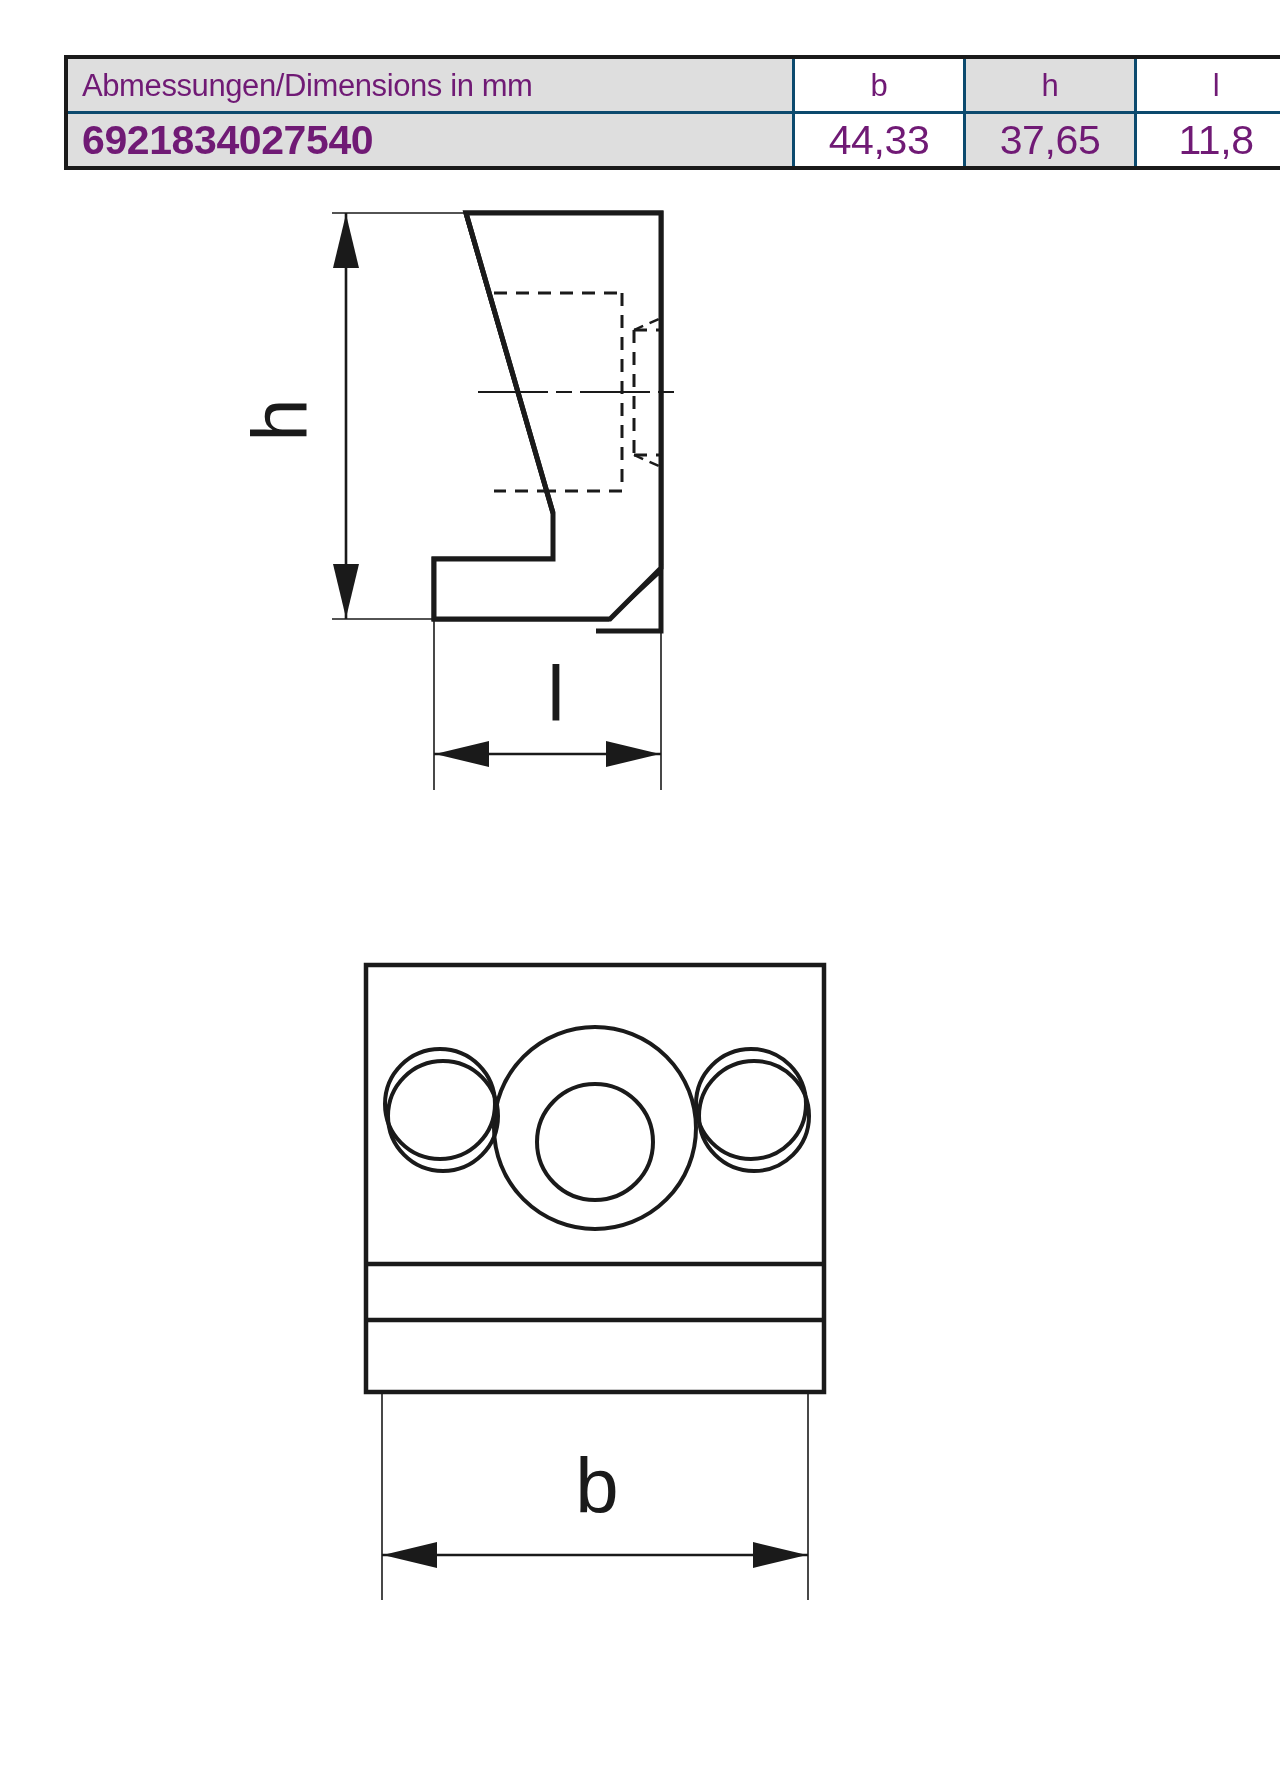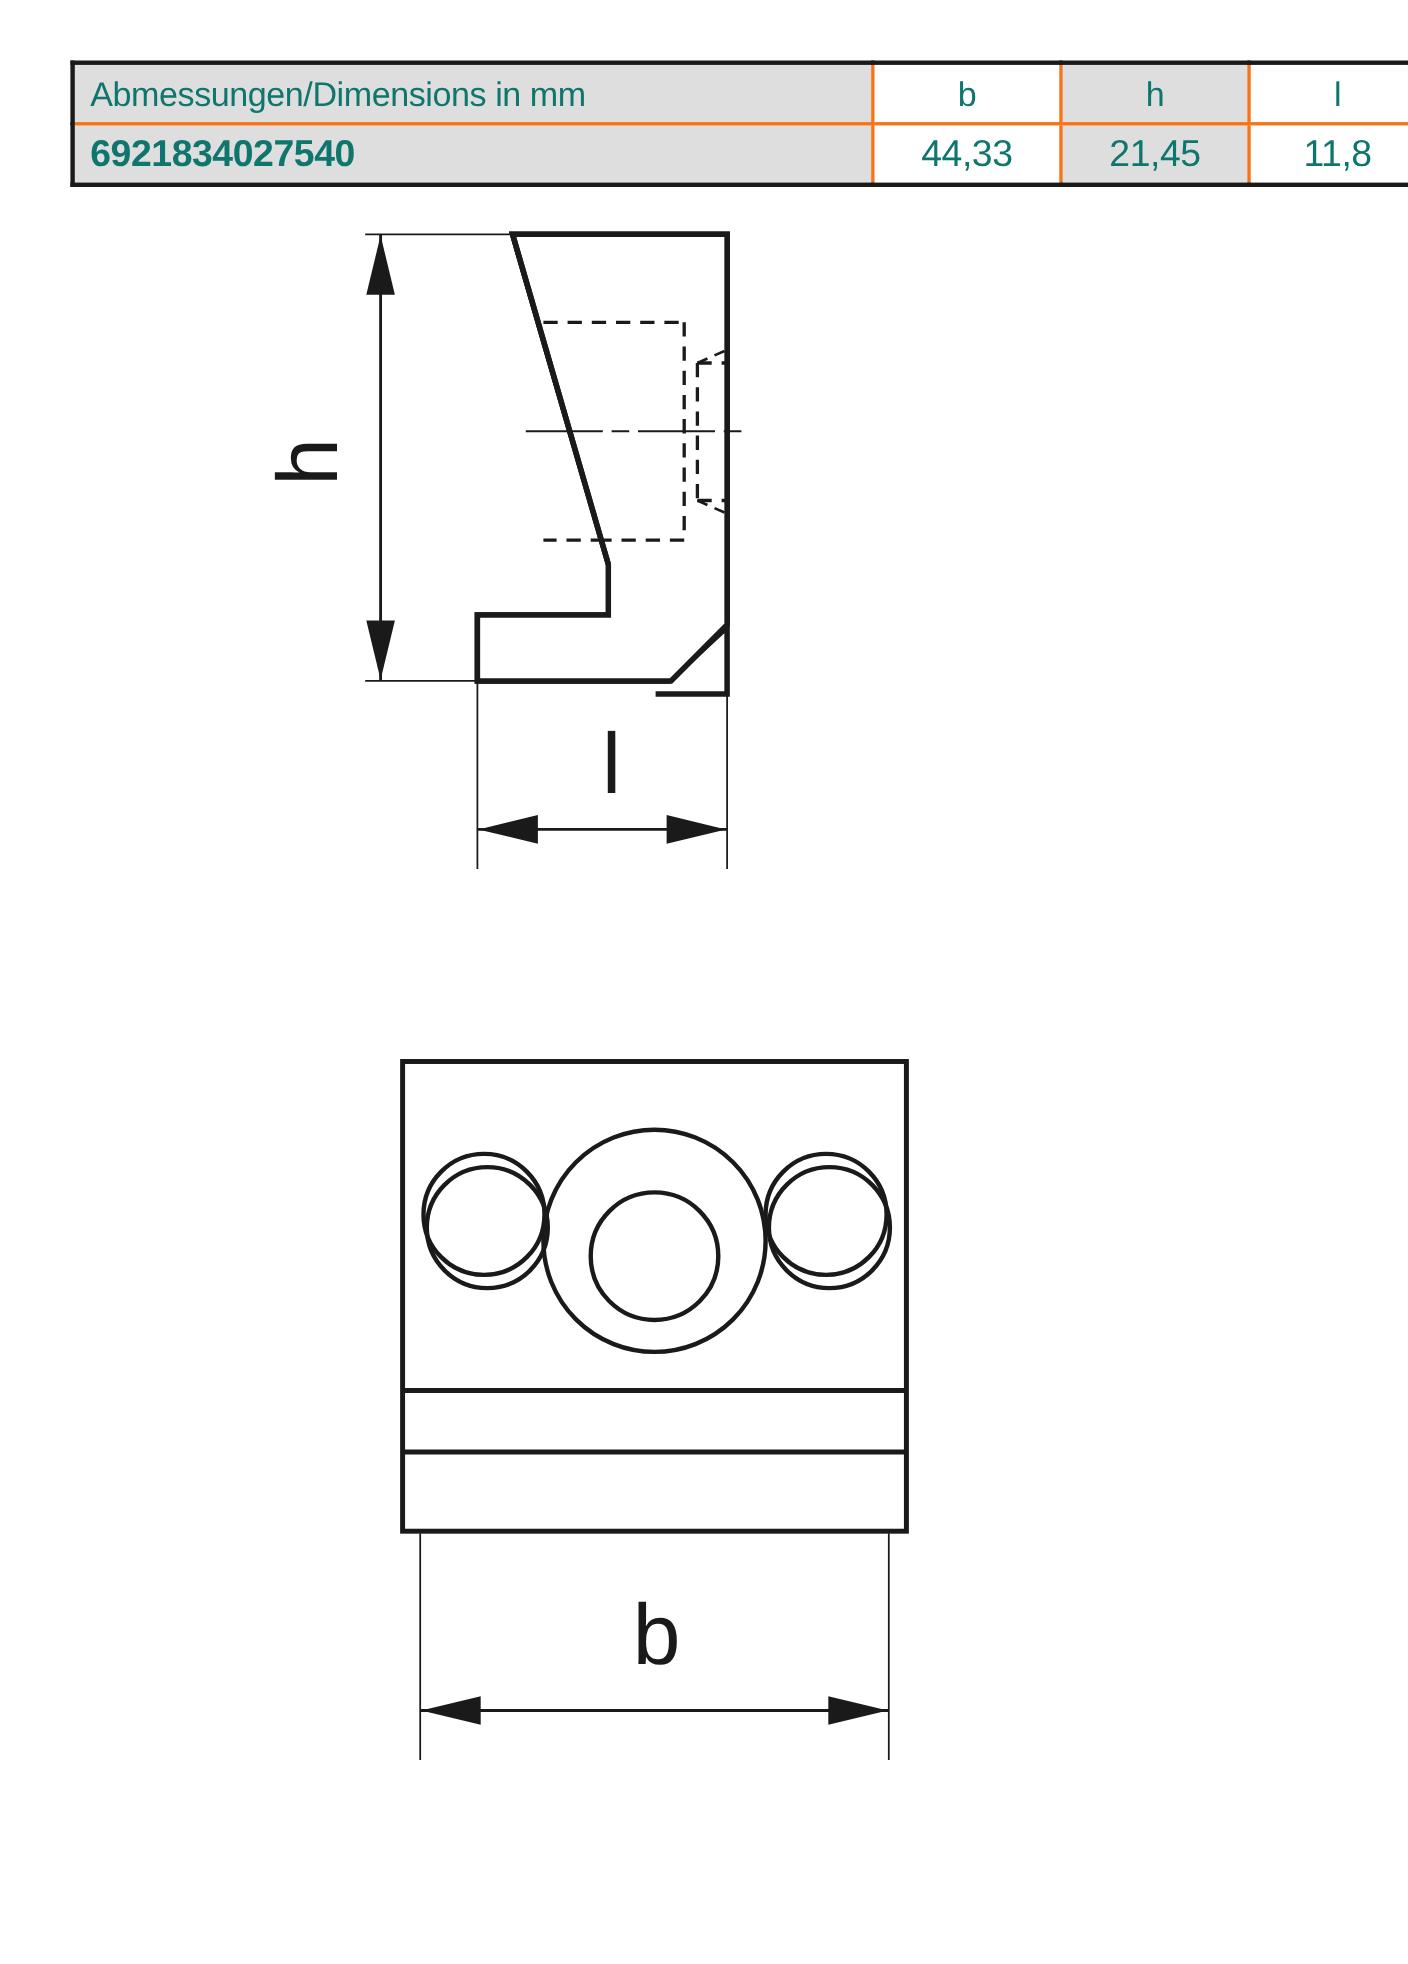--- a/index.html
+++ b/index.html
@@ -20,36 +20,36 @@
     position: absolute;
     left: 64px;
     top: 55px;
     width: 1146px;
     border-collapse: collapse;
     table-layout: fixed;
     border: 4px solid #1a1a1a;
     background: #ffffff;
   }
   .dim-table td {
-    border: 3px solid #f97316;
+    border: 3px solid #0c4a6e;
     padding: 0 14px;
     height: 52px;
     vertical-align: middle;
     font-size: 31px;
-    color: #0f766e;
+    color: #701a75;
     line-height: 1;
     letter-spacing: -0.4px;
   }
   .cell-shade  { background: #dedede; }
   .cell-plain  { background: #ffffff; }
   .col-title   { width: 696px; text-align: left; font-weight: 400; }
   .col-val     { width: 140px; text-align: center; font-weight: 400; }
   .col-val-last{ width: 130px; text-align: center; font-weight: 400; }
   .row-head td { font-size: 31px; }
-  .row-body td { font-size: 34px; }
+  .row-body td { font-size: 41px; }
   .artnum {
     font-weight: 700;
     font-size: 33px;
     letter-spacing: -0.2px;
   }
 
   
   .drawing {
     position: absolute;
     left: 0;
@@ -72,21 +72,21 @@
   <tbody>
       <tr class="row-head">
     <td class="col-title cell-shade">Abmessungen/Dimensions in mm</td>
     <td class="col-val cell-plain">b</td>
     <td class="col-val cell-shade">h</td>
     <td class="col-val-last cell-plain">l</td>
   </tr>
   <tr class="row-body">
     <td class="col-title cell-shade artnum">6921834027540</td>
     <td class="col-val cell-plain">44,33</td>
-    <td class="col-val cell-shade">21,45</td>
+    <td class="col-val cell-shade">37,65</td>
     <td class="col-val-last cell-plain">11,8</td>
   </tr>
 </tbody>
   </table>
 
 <svg class="drawing" viewBox="0 0 1280 1785" xmlns="http://www.w3.org/2000/svg">
 
   <g>
 
     <path fill="none" stroke="#1a1a1a" stroke-width="5" stroke-linejoin="miter" d="M 466,213

